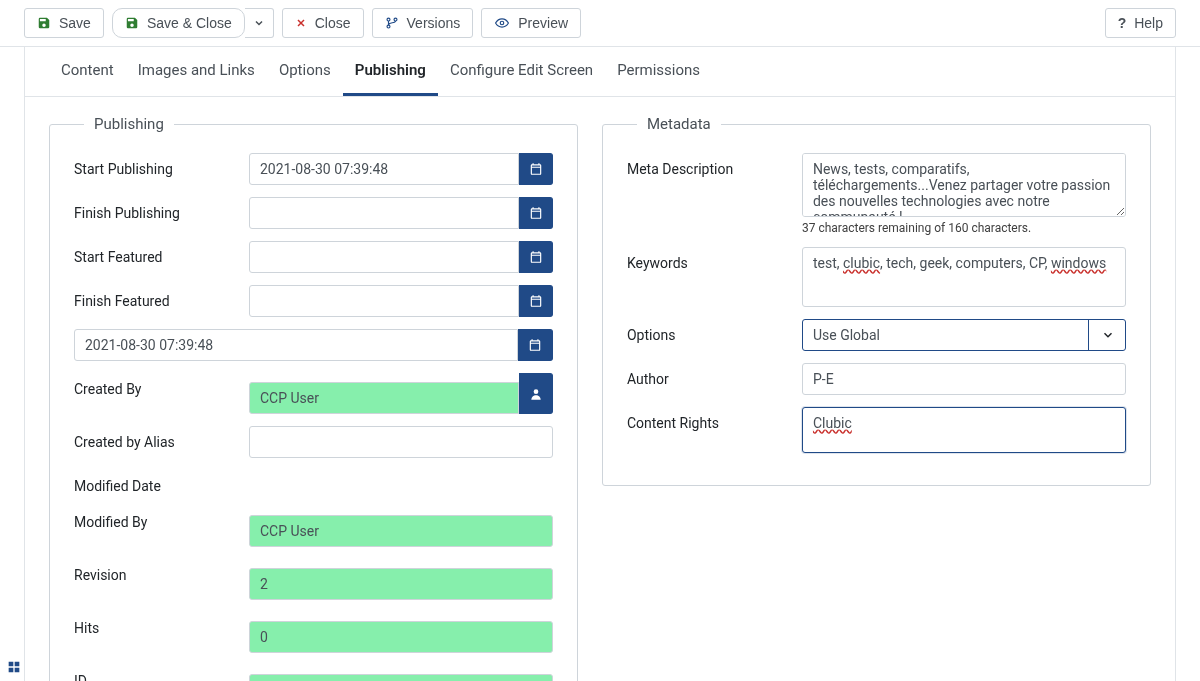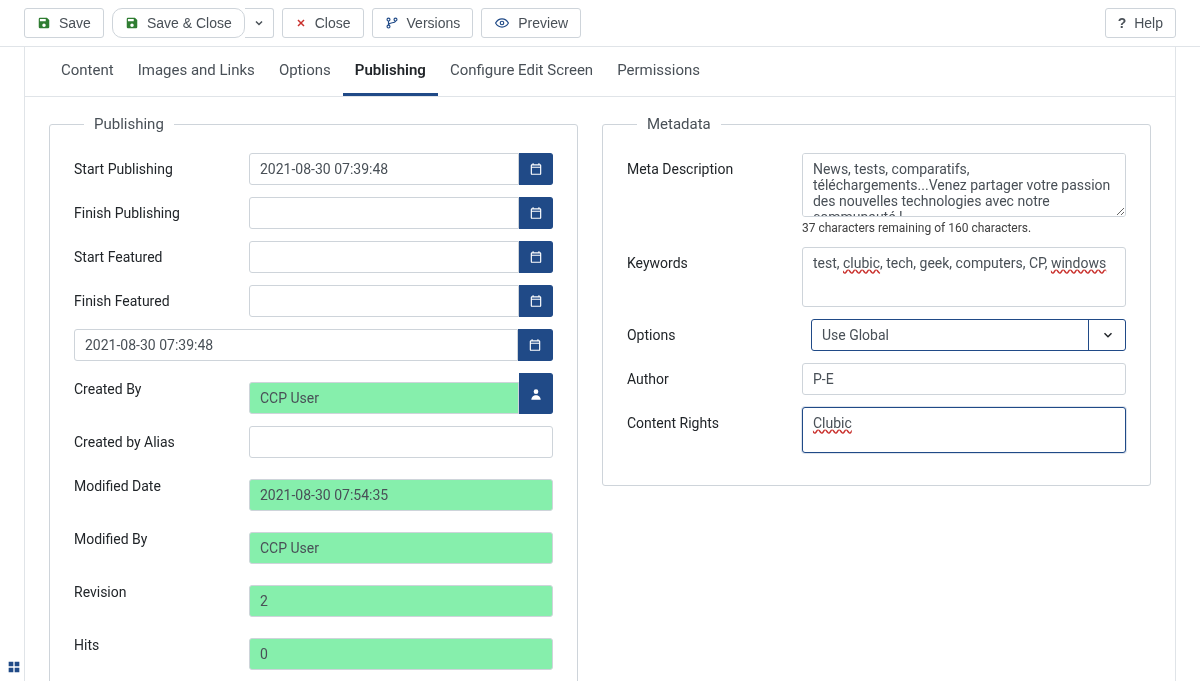--- a/index.html
+++ b/index.html
@@ -27,21 +27,21 @@
 .form-row { display: flex; align-items: flex-start; margin-bottom: 12px; }
 .form-label { flex: 0 0 175px; padding-top: 8px; color: #212529; font-size: 14px; }
 .form-control-wrap { flex: 1; display: flex; }
 .form-control { width: 100%; padding: 7px 10px; border: 1px solid #ced4da; border-radius: 3px; font-size: 14px; color: #495057; background: #fff; font-family: inherit; }
 .form-control.readonly { background: #86efac; color: #495057; margin-top: 9px; }
 textarea.form-control { resize: both; min-height: 60px; }
 .input-group { display: flex; width: 100%; }
 .input-group .form-control { border-top-right-radius: 0; border-bottom-right-radius: 0; }
 .input-addon { display: flex; align-items: center; justify-content: center; width: 38px; background: #204a87; color: #fff; border: 1px solid #204a87; border-left: 0; border-top-right-radius: 3px; border-bottom-right-radius: 3px; cursor: pointer; }
 .hint { font-size: 12px; color: #404040; margin-top: 4px; }
-.select-wrap { position: relative; width: 100%; margin-left: 9px; }
+.select-wrap { position: relative; width: 100%; }
 .select-wrap .form-control { appearance: none; padding-right: 40px; border-color: #204a87; }
 .select-caret { position: absolute; right: 0; top: 0; bottom: 0; width: 38px; display: flex; align-items: center; justify-content: center; border-left: 1px solid #204a87; pointer-events: none; }
 .textarea-focused { border-color: #204a87; box-shadow: 0 0 0 1px rgba(32,74,135,0.15); }
 .underline-red { text-decoration: underline; text-decoration-style: wavy; text-decoration-color: #c9302c; }
 .footer-icon { position: fixed; bottom: 6px; left: 6px; color: #204a87; }
 svg { display: block; }
 </style>
 </head>
 <body>
 
@@ -218,23 +218,20 @@
 
     <div class="form-row">
       <div class="form-label">Created by Alias</div>
       <div class="form-control-wrap">
         <input class="form-control" value="" style="">
       </div>
     </div>
 
     <div class="form-row">
       <div class="form-label">Modified Date</div>
-      <div class="form-control-wrap">
-        <input class="form-control readonly" readonly="" value="2021-08-30 07:54:35" style="">
-      </div>
     </div>
 
     <div class="form-row">
       <div class="form-label">Modified By</div>
       <div class="form-control-wrap">
         <input class="form-control readonly" readonly="" value="CCP User" style="">
       </div>
     </div>
 
     <div class="form-row">

